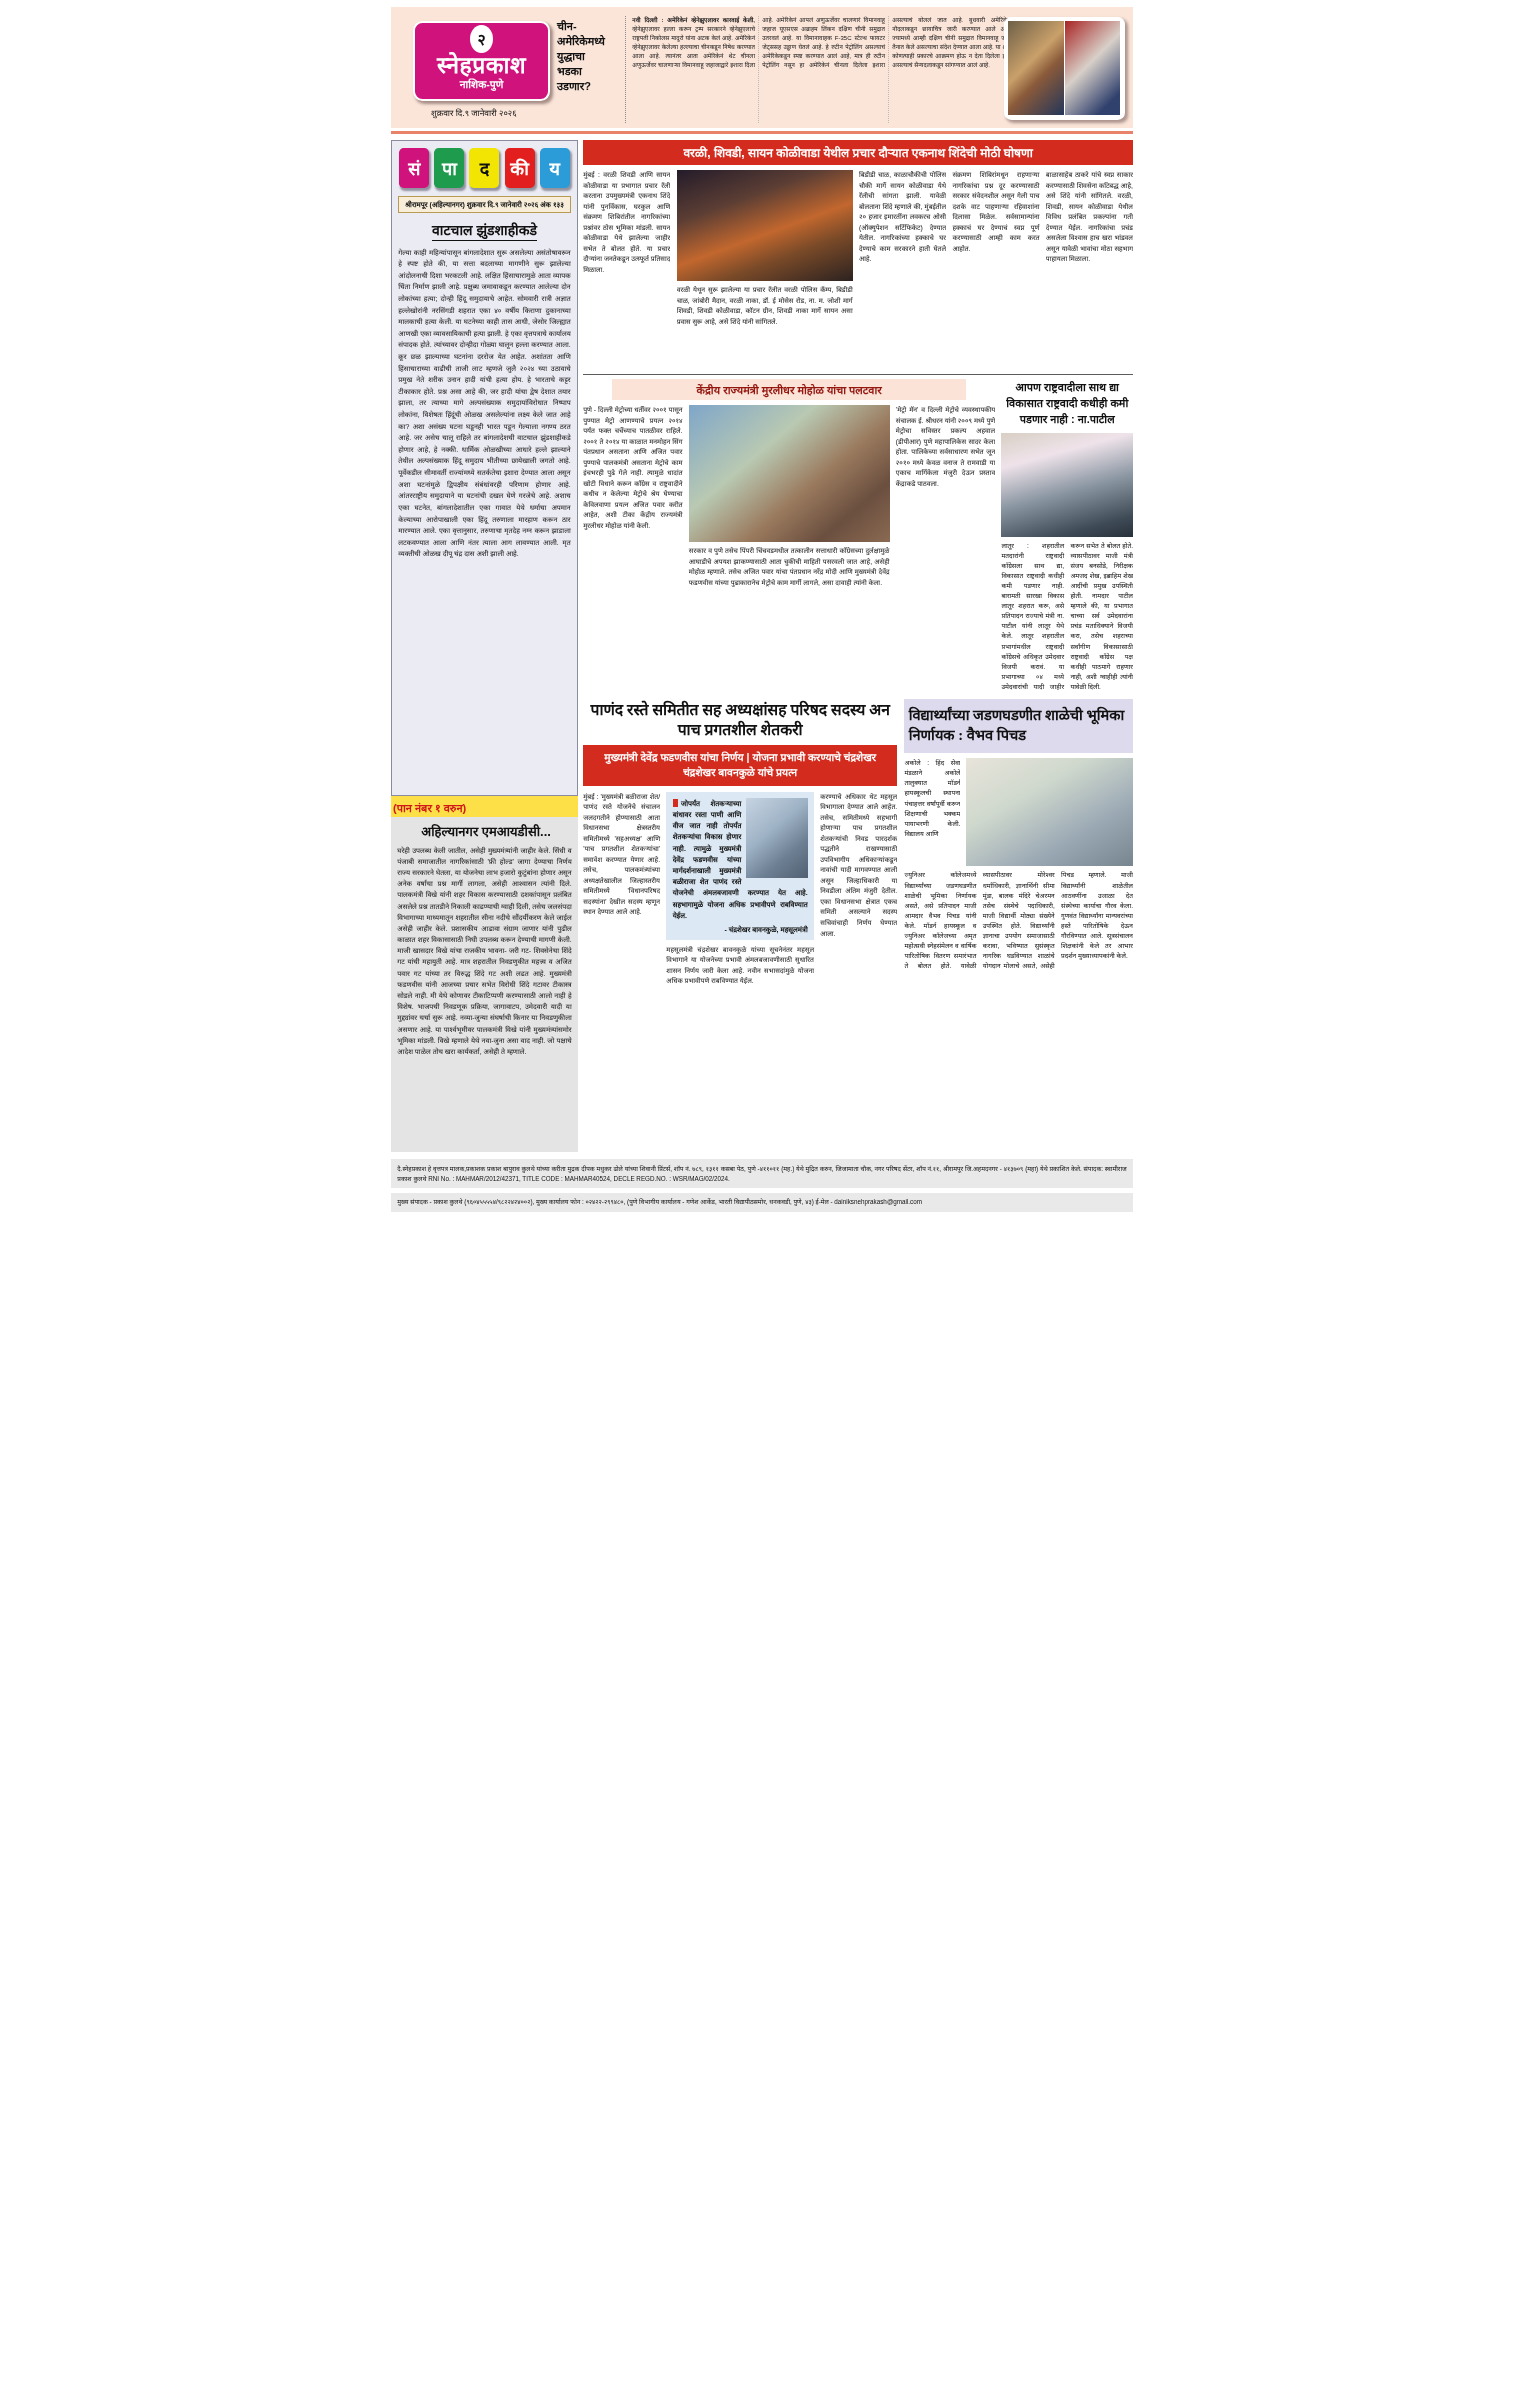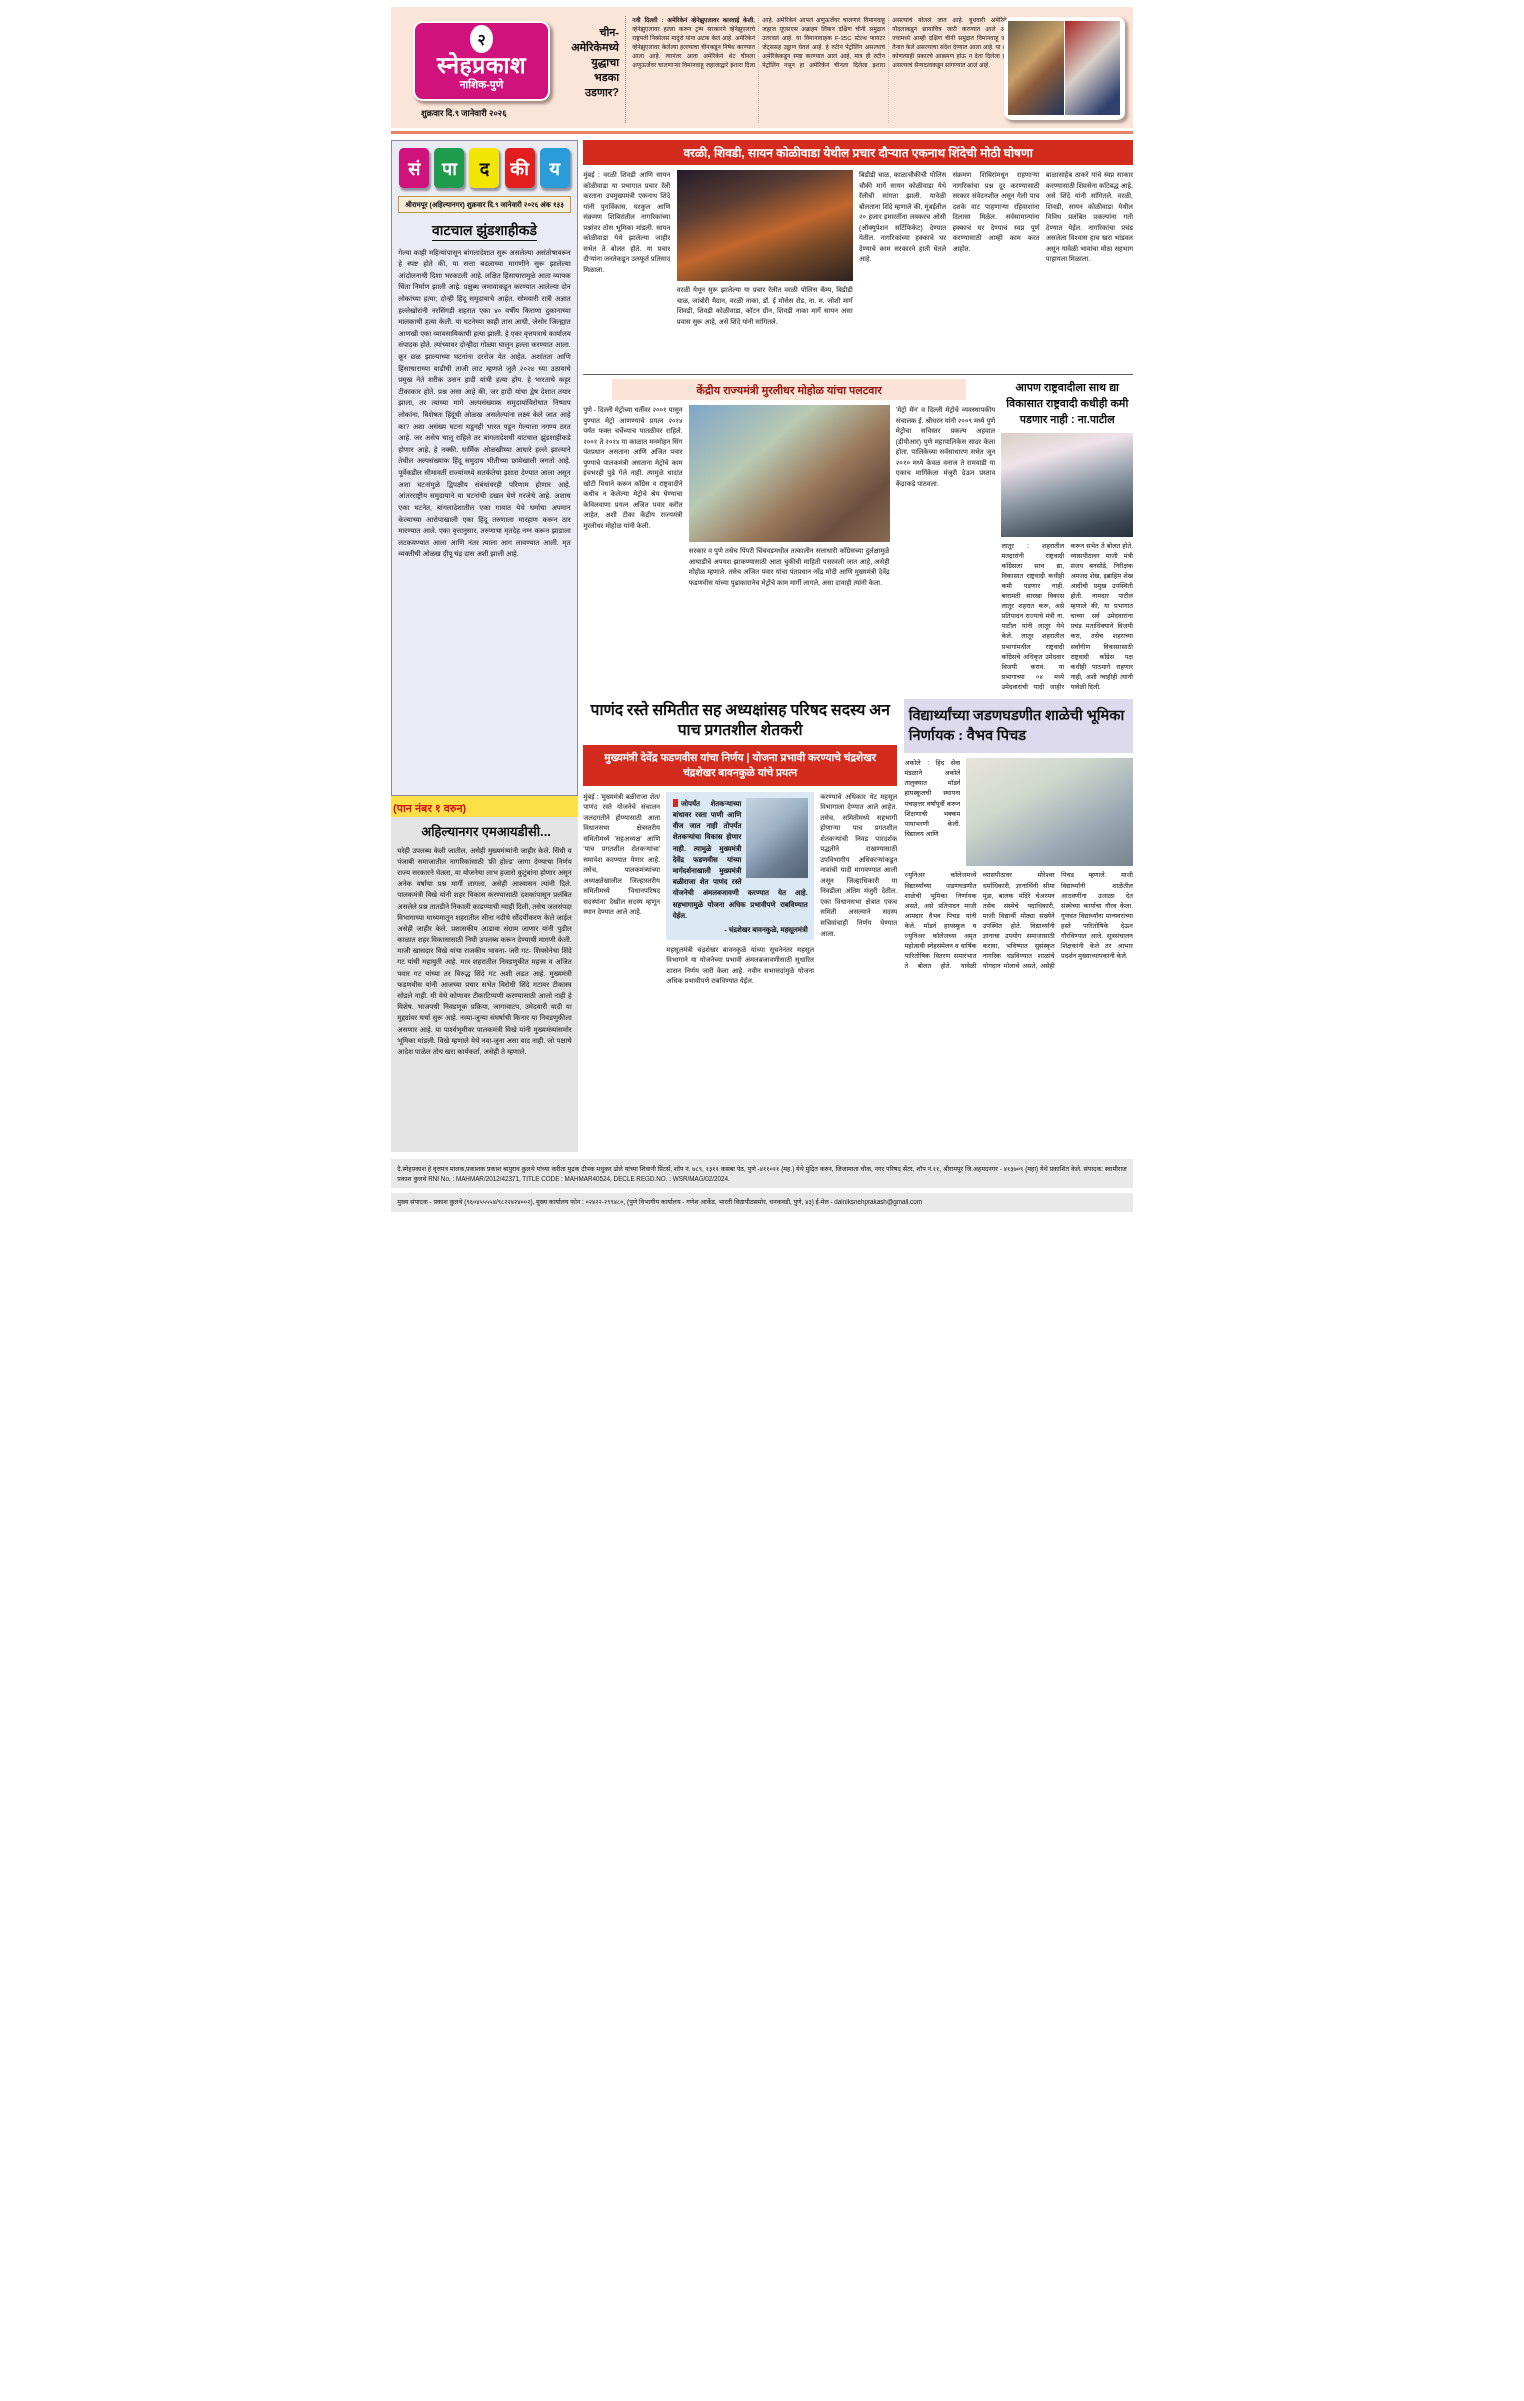--- a/index.html
+++ b/index.html
@@ -10,22 +10,22 @@
   
   .header-band { position:relative; margin:7.3px 10.5px 0 10.5px; height:121px; background:#fbe5d9; }
   .logo-box { position:absolute; left:22px; top:13.6px; width:137px; height:80px;
     background:#d0137c; border:2.6px solid #fff; border-radius:9.4px;
     box-shadow:2.1px 2.6px 3.1px rgba(60,30,30,.45); text-align:center; padding-top:2.1px; }
   .edition-oval { width:23px; height:28px; background:#fff; border-radius:50%;
     margin:0 auto; display:flex; align-items:center; justify-content:center;
     font-size:15.7px; font-weight:bold; color:#111; font-family:"Liberation Serif",serif; }
   .paper-title { color:#fff; font-size:23px; font-weight:bold; line-height:1.05; letter-spacing:0.5px; }
   .paper-subtitle { color:#fff; font-size:10.5px; font-weight:bold; }
-  .masthead-date { position:absolute; left:30px; top:100px; font-size:8.4px; font-weight:bold; }
-  .top-headline { position:absolute; left:166px; top:18px; width:62px; text-align:right;
+  .masthead-date { position:absolute; left:40px; top:100px; font-size:8.4px; font-weight:normal; }
+  .top-headline { position:absolute; left:166px; top:12px; width:62px; text-align:left;
     font-size:11px; font-weight:bold; line-height:1.35; white-space:pre-line; }
   .top-body { position:absolute; left:234px; top:8.4px; width:390px; height:107px;
     border-left:1px dotted #8a8a8a; padding-left:6.3px;
     column-count:3; column-gap:7.3px; column-rule:0.5px dotted #bbb;
     font-size:6px; line-height:1.5; text-align:justify; overflow:hidden; }
   .top-body::first-line { font-weight:bold; }
   .leaders-frame { position:absolute; right:8.4px; top:9.4px; width:121px; height:103px;
     background:#fff; border-radius:7.3px; box-shadow:2.1px 2.6px 3.1px rgba(60,30,30,.4); padding:4.7px; display:flex; gap:1px; }
   .ph { background-size:cover; }
   .ph-trump { flex:1; background:linear-gradient(135deg,#6e6048 0%,#c9a06a 42%,#8a5a3a 60%,#23365a 100%); }

